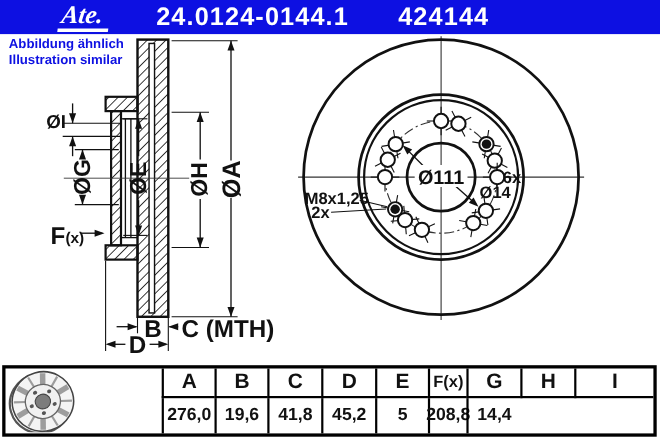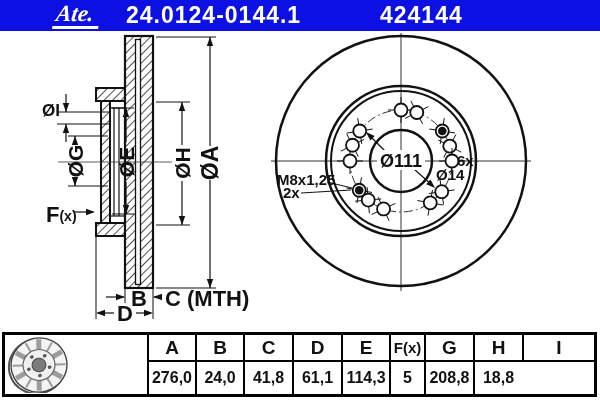--- a/index.html
+++ b/index.html
@@ -4,22 +4,22 @@
 <style>
   html,body{margin:0;padding:0;background:#888;}
   .page{position:relative;width:600px;height:400px;background:#fff;overflow:hidden;
         font-family:"Liberation Sans",sans-serif;}
   
   .header{position:absolute;left:0;top:0;width:600px;height:31px;background:#0d10e2;}
   .logo{position:absolute;left:54px;top:1px;color:#fff;font-family:"Liberation Serif",serif;
         font-style:italic;font-weight:bold;font-size:23px;line-height:25px;
         border-bottom:3px solid #fff;padding:0 6px 0 2px;transform:skewX(-8deg);}
   .title{position:absolute;top:2px;color:#fff;font-weight:bold;font-size:23px;letter-spacing:1px;}
-  .part-number{left:126px;}
-  .ref-number{left:380px;}
+  .part-number{left:142px;}
+  .ref-number{left:362px;}
   .note{position:absolute;left:8px;top:34px;color:#0d10e2;font-weight:bold;
         font-size:12px;line-height:13.5px;}
   
   svg.drawing{position:absolute;left:0;top:0;}
   svg text{font-family:"Liberation Sans",sans-serif;font-weight:700;fill:#111;}
   
   .spec-table{position:absolute;left:2px;top:332px;width:595px;height:65px;
       box-sizing:border-box;border:3px solid #000;background:#fff;display:grid;
       grid-template-columns:142px 48px 48px 49px 49px 48px 35px 49px 49px 1fr;
       grid-template-rows:27px 1fr;}
@@ -36,20 +36,24 @@
 <div class="page">
 
   <div class="header">
     <div class="logo">
       <span>Ate.</span>
     </div>
     <div class="title part-number">24.0124-0144.1</div>
     <div class="title ref-number">424144</div>
   </div>
 
+  <div class="note">
+    <div>Abbildung ähnlich</div>
+    <div>Illustration similar</div>
+  </div>
 
   <svg class="drawing" id="draw" width="600" height="400" viewBox="0 0 600 400">
     <defs>
       <pattern id="hatch" width="6" height="6" patternUnits="userSpaceOnUse" patternTransform="rotate(45)">
         <line x1="0" y1="0" x2="0" y2="6" stroke="#111" stroke-width="1.5"></line>
       </pattern>
     </defs>
 
     <g>
 
@@ -230,21 +234,20 @@
     <div class="cell hcell bl">A</div>
     <div class="cell hcell bl">B</div>
     <div class="cell hcell bl">C</div>
     <div class="cell hcell bl">D</div>
     <div class="cell hcell bl">E</div>
     <div class="cell hcell bl small">F(x)</div>
     <div class="cell hcell bl">G</div>
     <div class="cell hcell bl">H</div>
     <div class="cell hcell bl">I</div>
     <div class="cell vcell bl">276,0</div>
-    <div class="cell vcell bl">24,0</div>
+    <div class="cell vcell bl">19,6</div>
     <div class="cell vcell bl">41,8</div>
-    <div class="cell vcell bl">61,1</div>
-    <div class="cell vcell bl">114,3</div>
+    <div class="cell vcell bl">45,2</div>
     <div class="cell vcell bl">5</div>
     <div class="cell vcell bl">208,8</div>
-    <div class="cell vcell bl">18,8</div>
+    <div class="cell vcell bl">14,4</div>
   </div>
 </div>
 
 </body></html>

